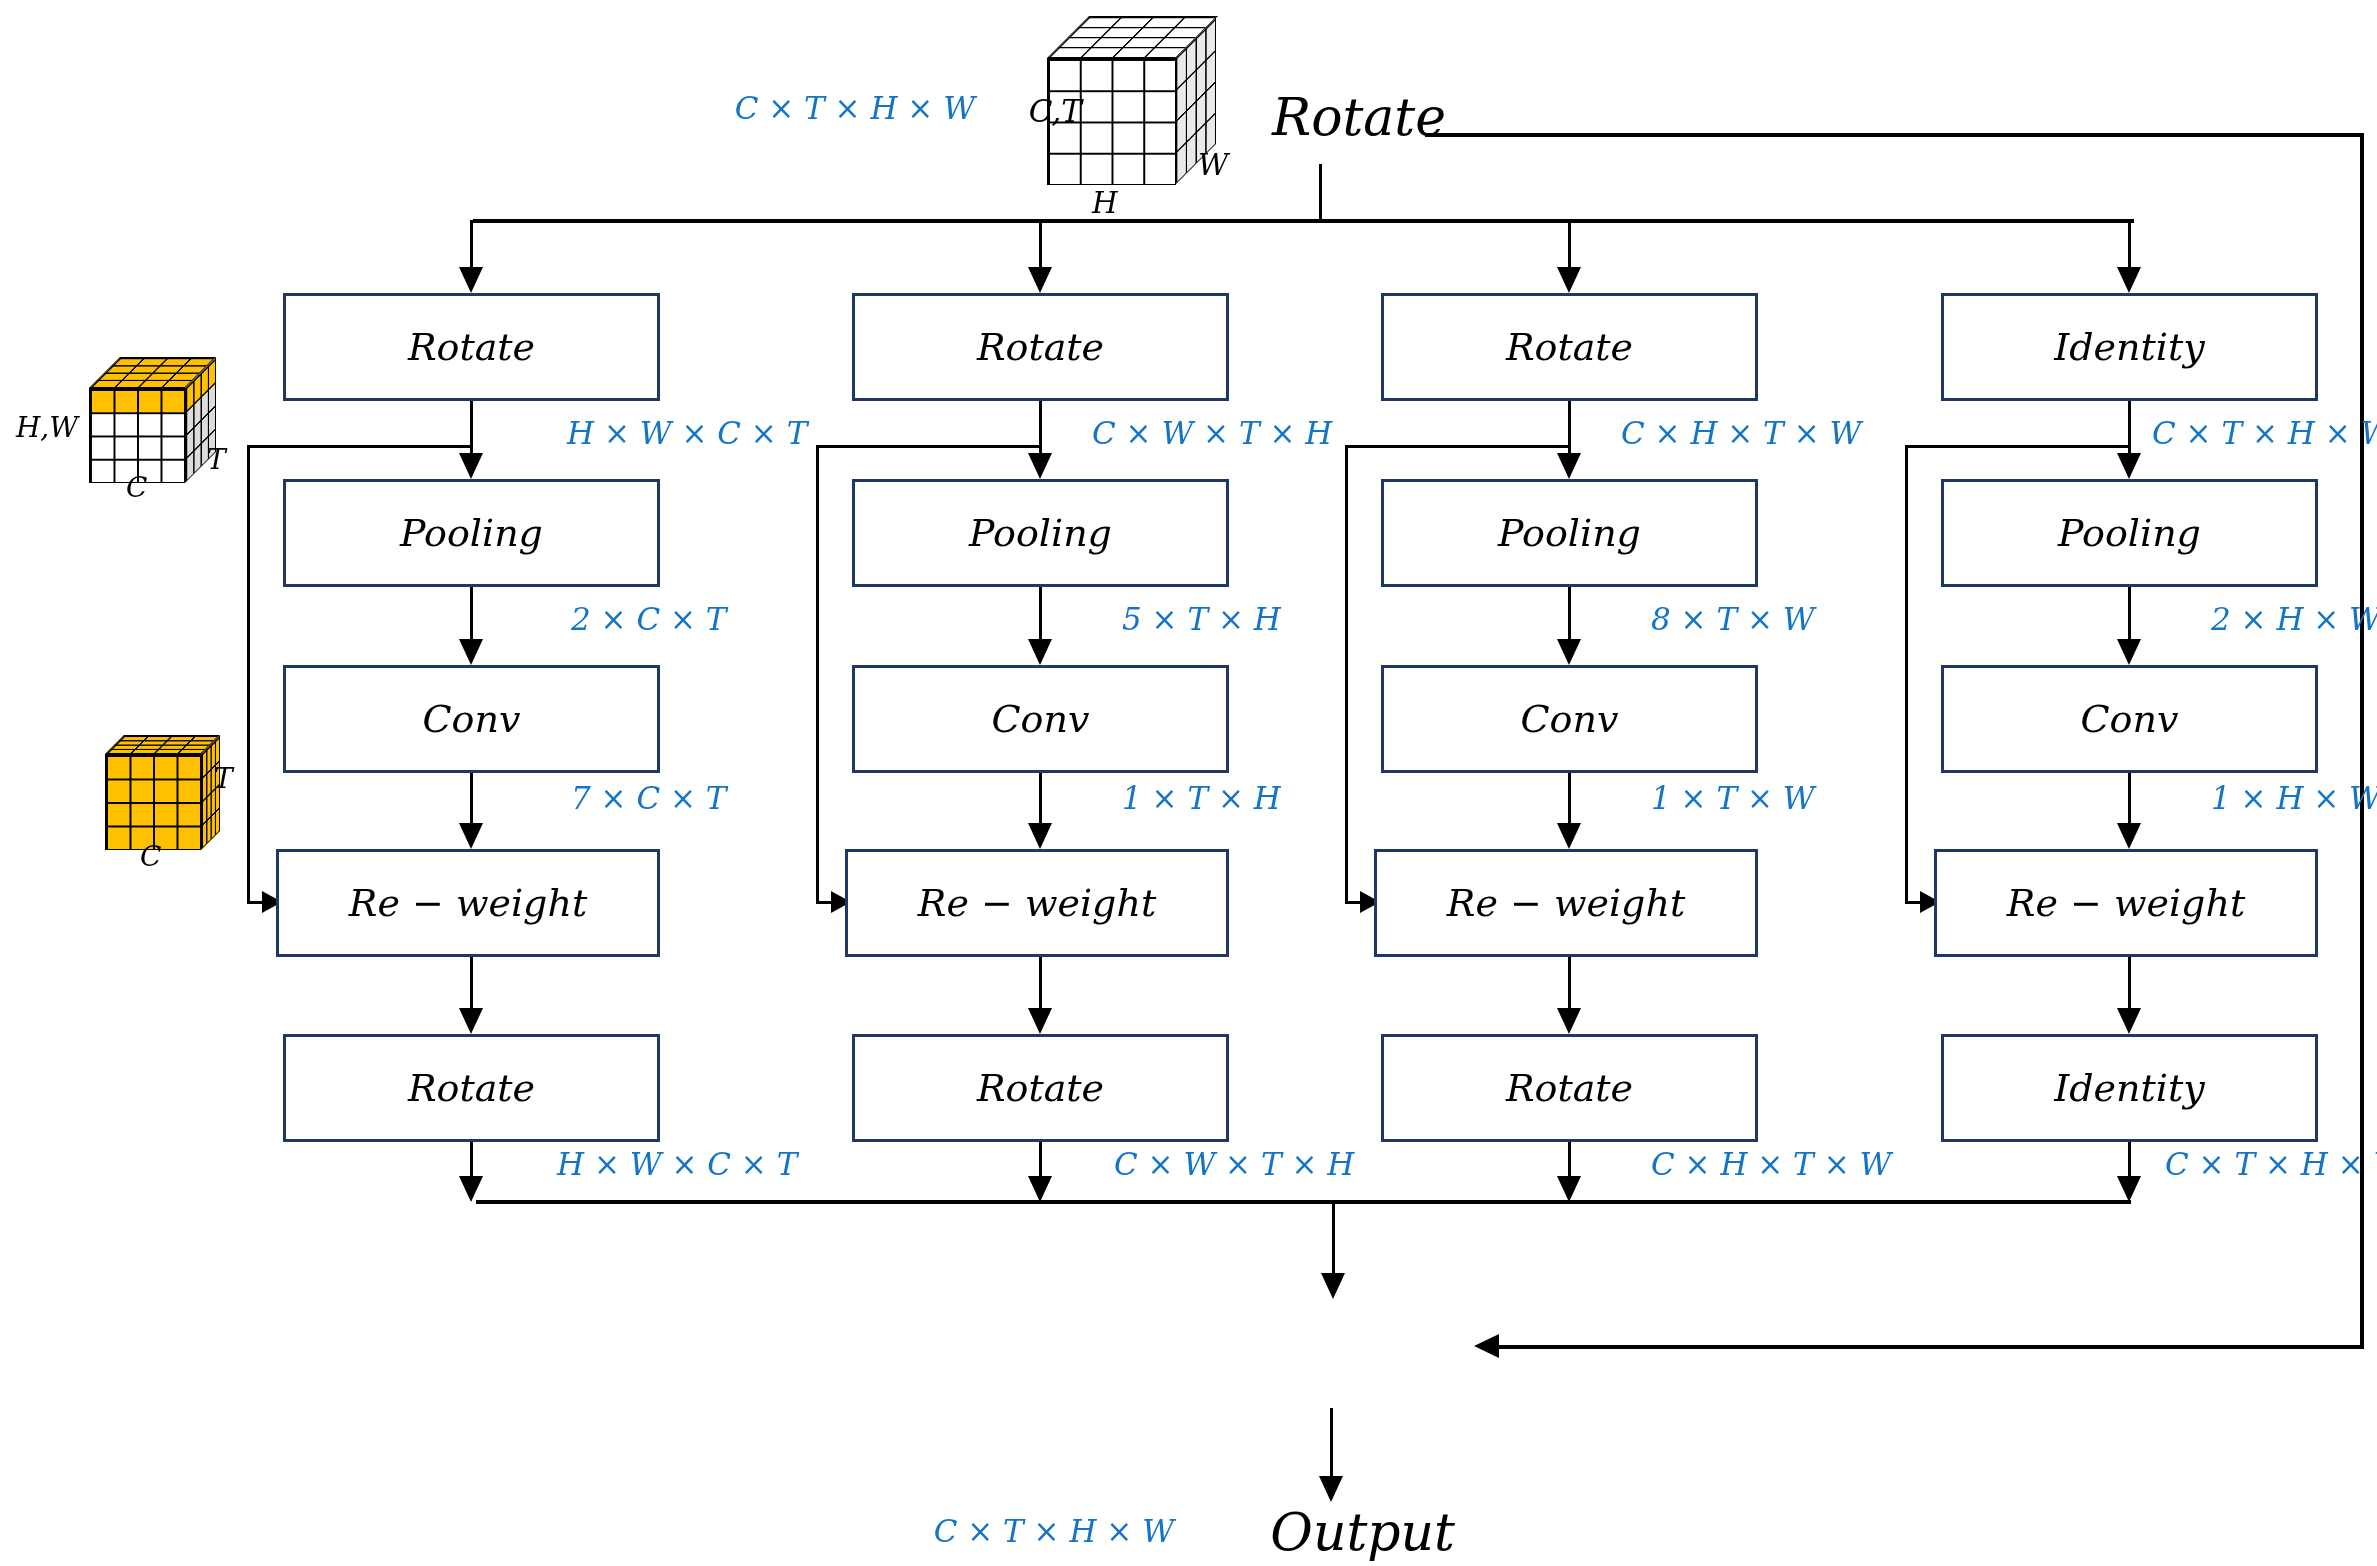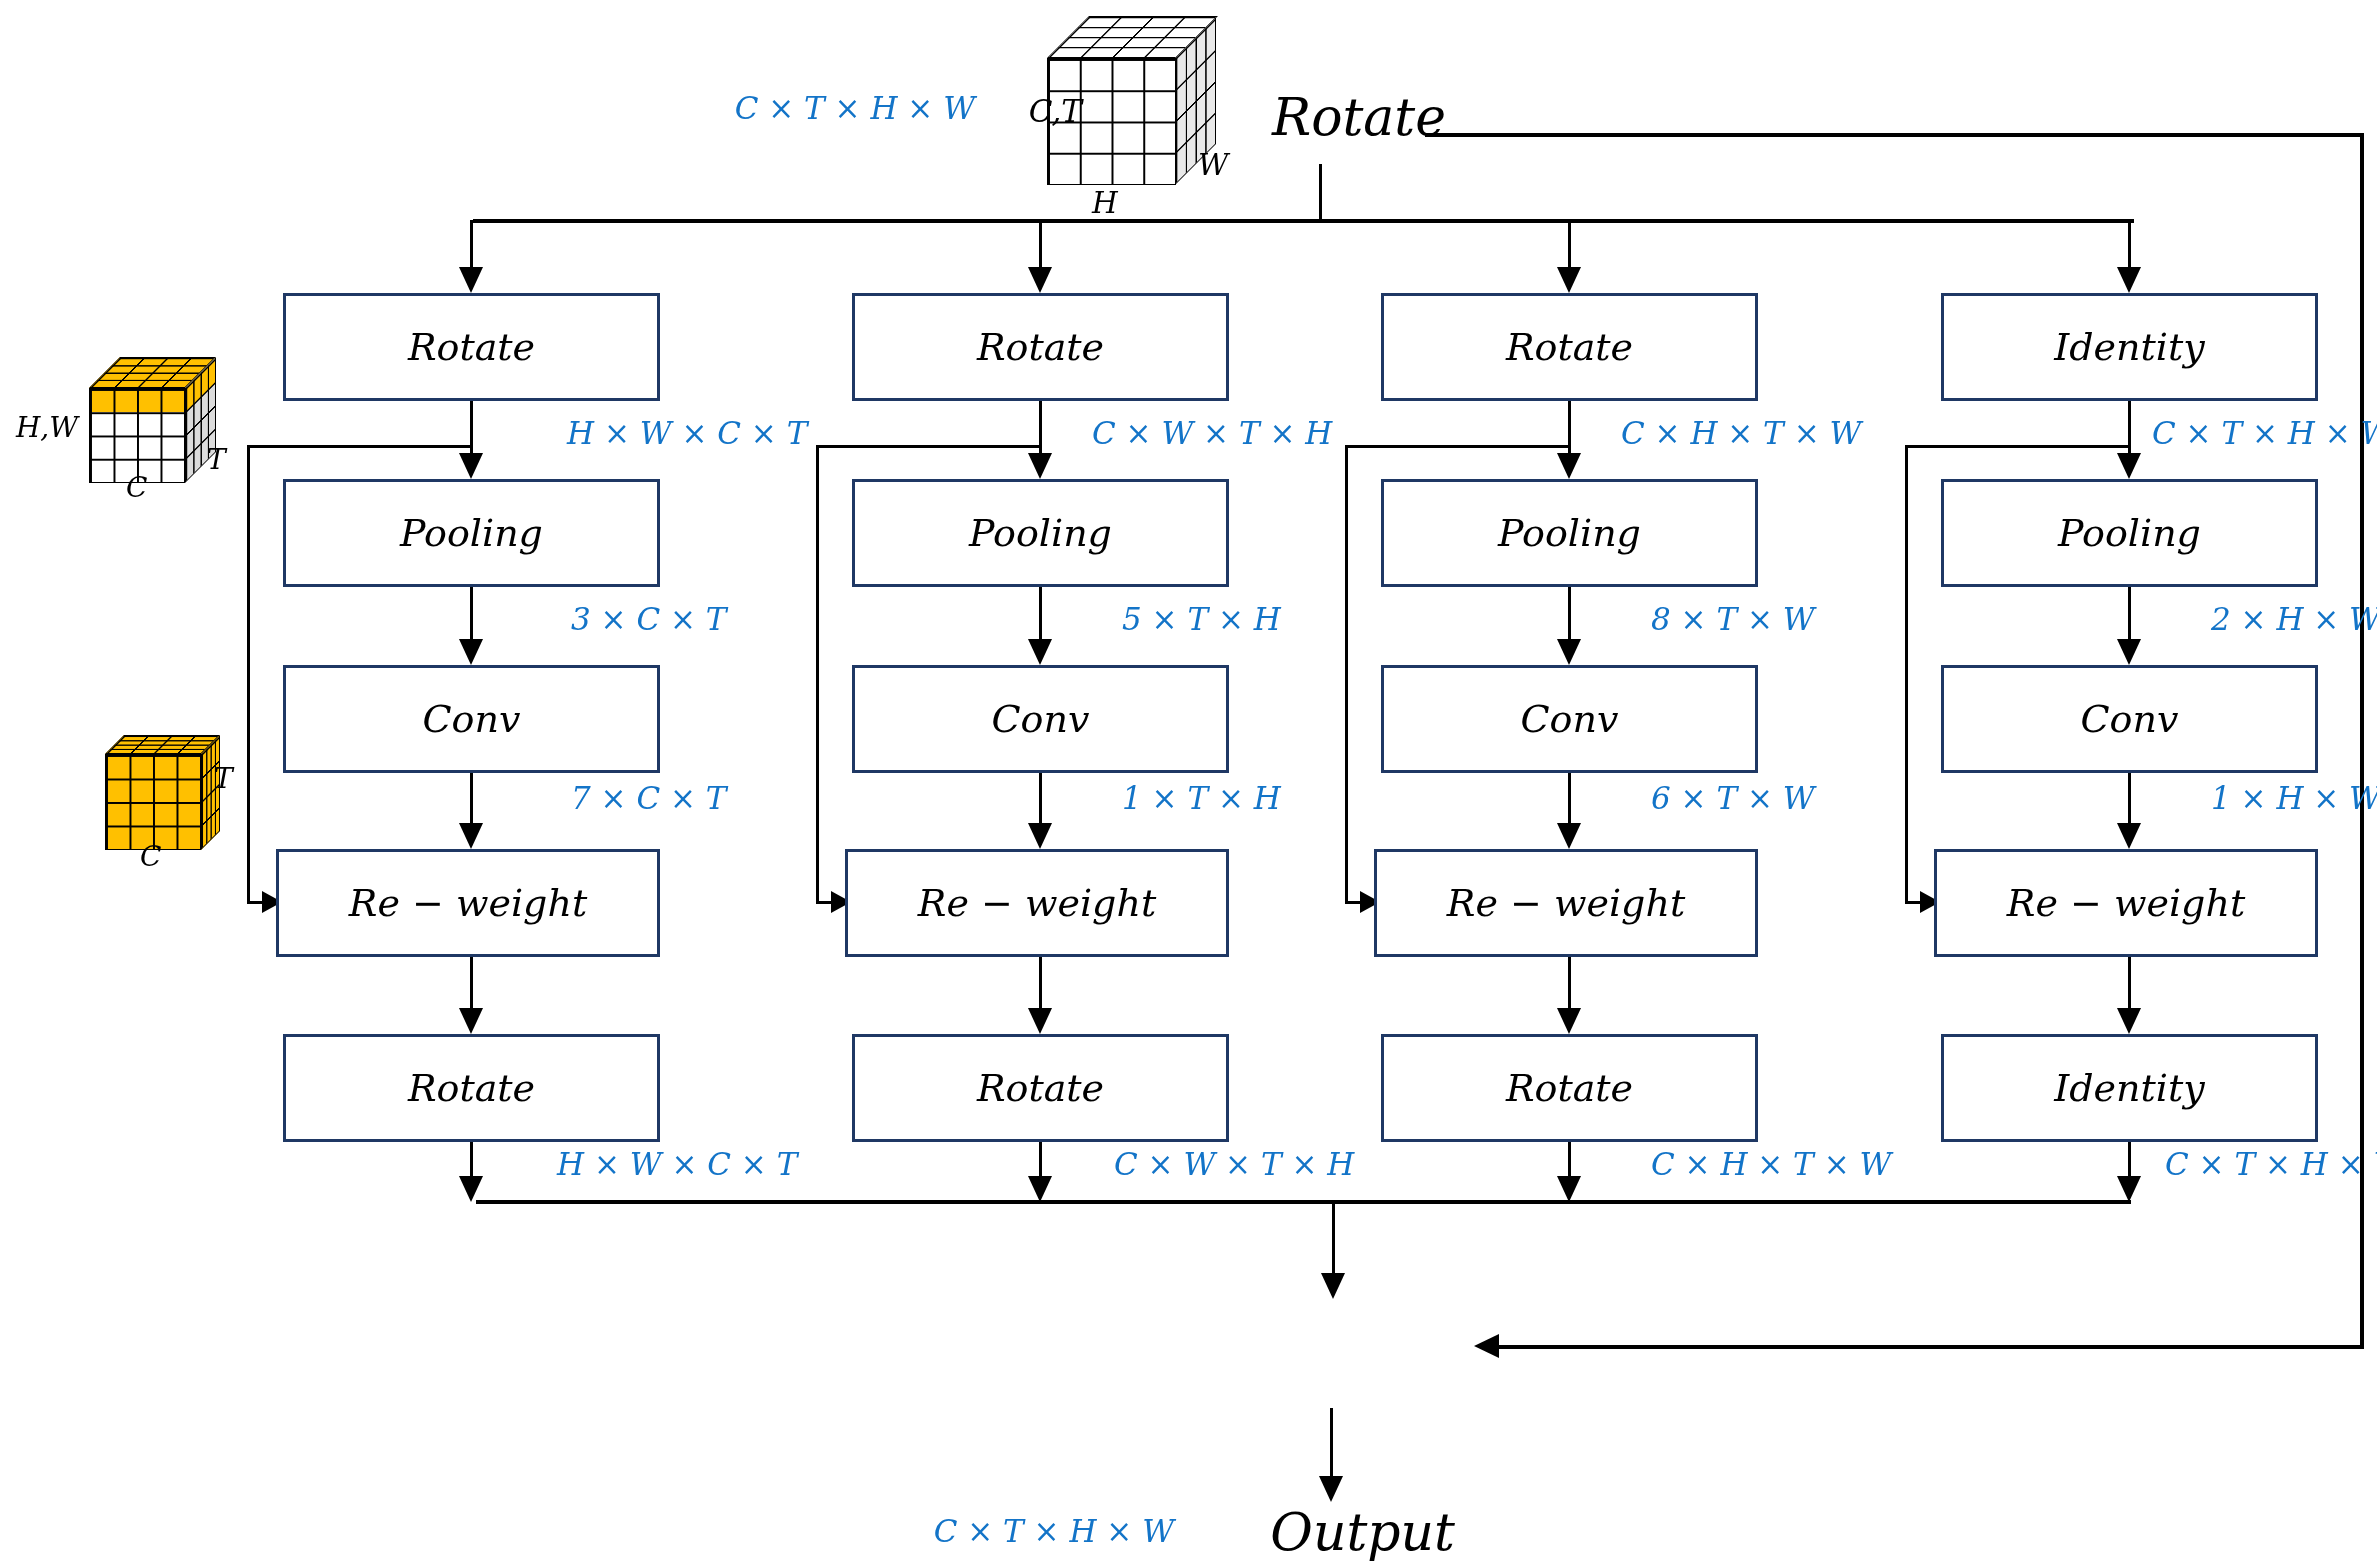--- a/index.html
+++ b/index.html
@@ -92,21 +92,21 @@
     <div class="blue" style="left:332px;top:127px;">H × W × C × T</div>
     <div class="hl" style="left:11.8px;top:157px;width:225px;"></div>
     <div class="vl" style="left:11.8px;top:157px;height:458px;"></div>
     <div class="hl" style="left:11.8px;top:613px;width:17.7px;"></div>
     <div class="ah ah-right" style="left:26.6px;top:603px;"></div>
     <div class="box b b2">
         <span class="boxlbl">Pooling</span>
       </div>
     <div class="vl" style="left:235px;top:299px;height:55px;"></div>
     <div class="ah ah-down" style="left:224px;top:351px;"></div>
-    <div class="blue" style="left:336px;top:313px;">3 × C × T</div>
+    <div class="blue" style="left:336px;top:313px;">2 × C × T</div>
     <div class="box b b3">
         <span class="boxlbl">Conv</span>
       </div>
     <div class="vl" style="left:235px;top:485px;height:53px;"></div>
     <div class="ah ah-down" style="left:224px;top:535px;"></div>
     <div class="blue" style="left:336px;top:492px;">7 × C × T</div>
     <div class="box b b4">
         <span class="boxlbl">Re − weight</span>
       </div>
     <div class="vl" style="left:235px;top:669px;height:53px;"></div>
@@ -174,21 +174,21 @@
         <span class="boxlbl">Pooling</span>
       </div>
     <div class="vl" style="left:235px;top:299px;height:55px;"></div>
     <div class="ah ah-down" style="left:224px;top:351px;"></div>
     <div class="blue" style="left:318px;top:313px;">8 × T × W</div>
     <div class="box b b3">
         <span class="boxlbl">Conv</span>
       </div>
     <div class="vl" style="left:235px;top:485px;height:53px;"></div>
     <div class="ah ah-down" style="left:224px;top:535px;"></div>
-    <div class="blue" style="left:318px;top:492px;">6 × T × W</div>
+    <div class="blue" style="left:318px;top:492px;">1 × T × W</div>
     <div class="box b b4">
         <span class="boxlbl">Re − weight</span>
       </div>
     <div class="vl" style="left:235px;top:669px;height:53px;"></div>
     <div class="ah ah-down" style="left:224px;top:720px;"></div>
     <div class="box b b5">
         <span class="boxlbl">Rotate</span>
       </div>
     <div class="vl" style="left:235px;top:854px;height:38px;"></div>
     <div class="ah ah-down" style="left:224px;top:888px;"></div>

